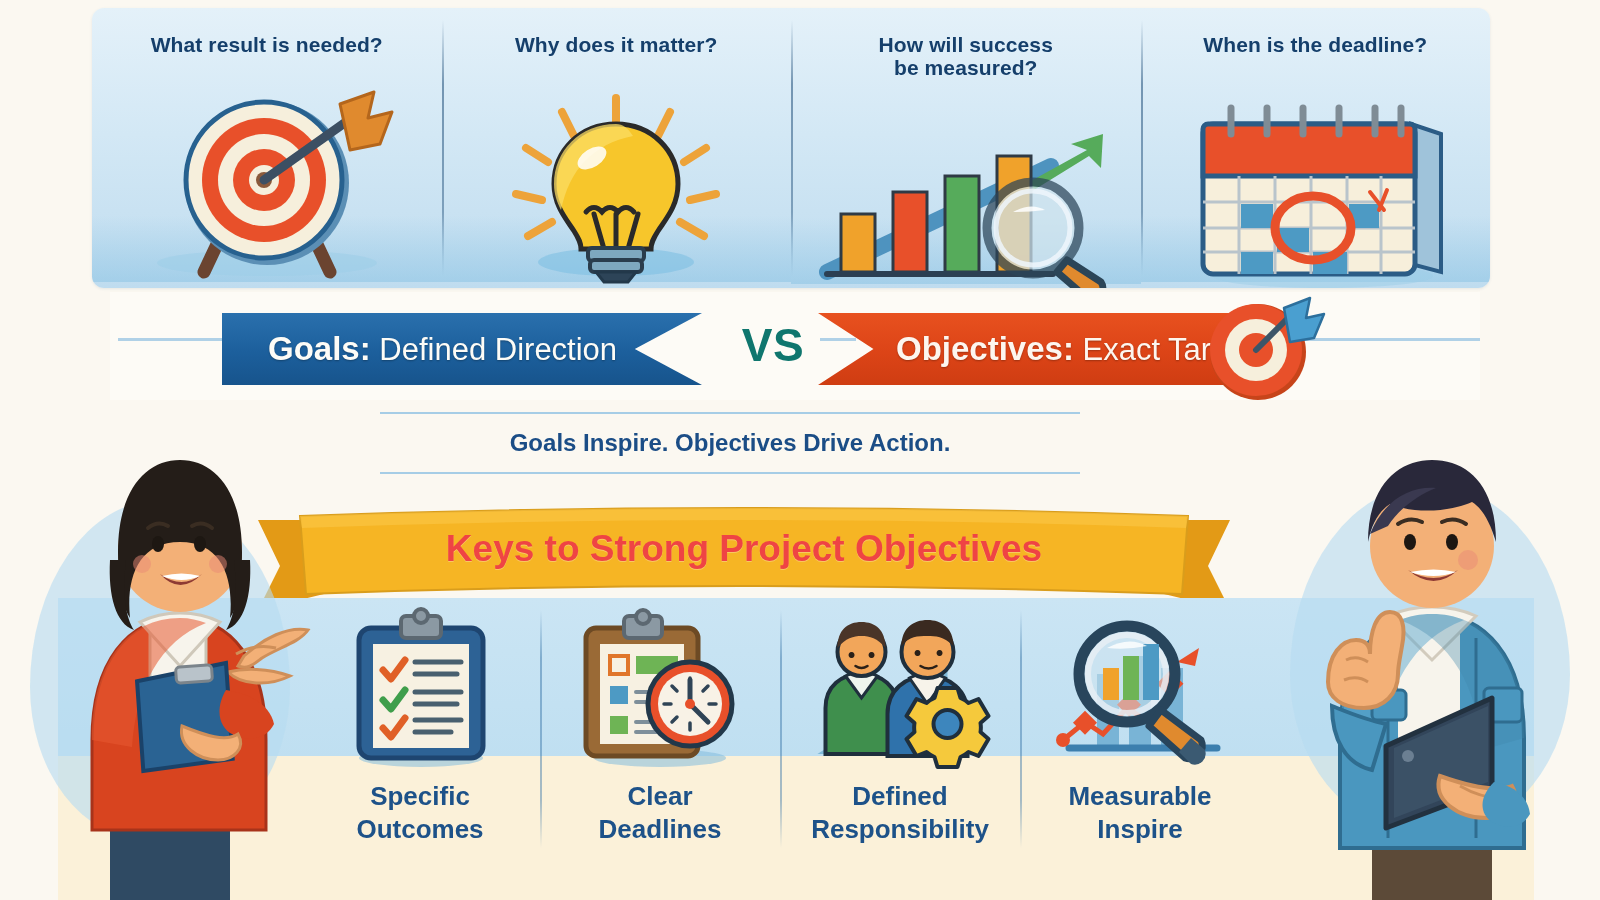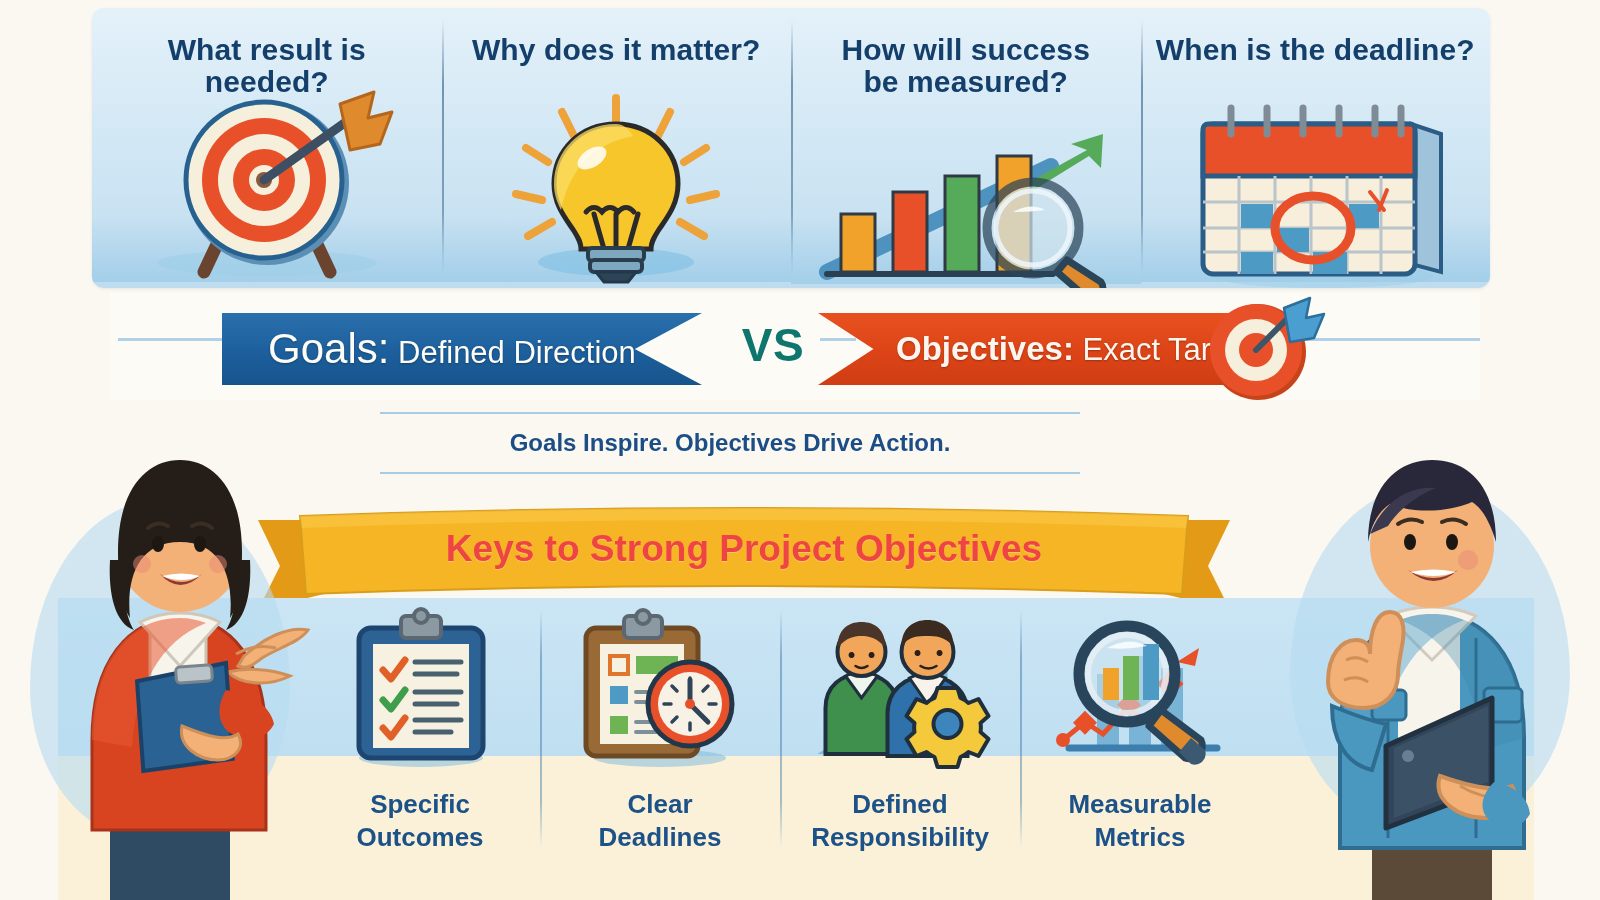--- a/index.html
+++ b/index.html
@@ -17,21 +17,21 @@
     background:linear-gradient(180deg,#e4f1f9 0%,#d3e8f5 45%,#bfdcef 100%);
     border-radius:12px;display:flex;overflow:hidden;
     box-shadow:0 1px 3px rgba(40,80,120,.10);
   }
   .qpanel{flex:1;position:relative;display:flex;flex-direction:column;align-items:center;}
   .qpanel + .qpanel::before{
     content:"";position:absolute;left:0;top:12px;bottom:12px;width:2px;
     background:linear-gradient(180deg,rgba(31,78,121,0),rgba(31,78,121,.55) 25%,rgba(31,78,121,.45) 75%,rgba(31,78,121,0));
   }
   .qtitle{
-    margin-top:26px;color:#153f6b;font-weight:700;font-size:30px;line-height:1.08;
+    margin-top:26px;color:#153f6b;font-weight:700;font-size:21px;line-height:1.08;
     text-align:center;letter-spacing:.1px;width:92%;
   }
   .qart{position:absolute;left:0;right:0;bottom:6px;height:190px;}
   .ground{
     position:absolute;left:0;right:0;bottom:0;height:66px;
     background:linear-gradient(180deg,rgba(150,200,230,.0),rgba(140,196,228,.55));
   }
   .band-bg{
     position:absolute;left:110px;top:292px;width:1370px;height:108px;
     background:#fdfbf6;
@@ -42,21 +42,21 @@
   .goal-banner{
     position:absolute;left:222px;top:313px;width:480px;height:72px;
     background:linear-gradient(180deg,#2a70ad 0%,#1c5f9c 55%,#17548c 100%);
     clip-path:polygon(0 0,100% 0,86% 50%,100% 100%,0 100%);
     display:flex;align-items:center;
   }
   .goal-banner .lbl{
     color:#fdfcf7;font-size:31px;font-weight:400;margin-left:46px;
     text-shadow:0 1px 2px rgba(0,0,0,.28);
   }
-  .goal-banner .lbl b{font-weight:400;font-size:42px;}
+  .goal-banner .lbl b{font-weight:700;font-size:33px;}
   .vs{
     position:absolute;left:733px;top:318px;width:80px;text-align:center;
     color:#0f766e;font-size:46px;font-weight:700;letter-spacing:.5px;
   }
   .obj-banner{
     position:absolute;left:818px;top:313px;width:462px;height:72px;
     background:linear-gradient(180deg,#e8511f 0%,#dc4417 55%,#cf3d12 100%);
     clip-path:polygon(0 0,100% 0,100% 100%,0 100%,12% 50%);
     display:flex;align-items:center;
   }
@@ -86,21 +86,21 @@
   
   .keys-bg-blue{
     position:absolute;left:58px;top:598px;width:1476px;height:160px;
     background:linear-gradient(180deg,#cbe5f4 0%,#bfdff1 100%);
   }
   .keys-bg-cream{
     position:absolute;left:58px;top:756px;width:1476px;height:144px;
     background:#fbf1d9;
   }
   .keys{position:absolute;left:300px;top:606px;width:960px;height:280px;display:flex;}
-  .key{flex:1;position:relative;display:flex;flex-direction:column;align-items:center;gap:8px;}
+  .key{flex:1;position:relative;display:flex;flex-direction:column;align-items:center;}
   .key + .key::before{
     content:"";position:absolute;left:0;top:4px;height:238px;width:2px;
     background:linear-gradient(180deg,rgba(60,120,170,.0),rgba(60,120,170,.50) 20%,rgba(60,120,170,.45) 80%,rgba(60,120,170,0));
   }
   .key-art{height:160px;width:100%;position:relative;}
   .key-label{
     margin-top:14px;text-align:center;color:#1d5289;font-size:26px;font-weight:700;line-height:1.26;
   }
 
   
@@ -397,21 +397,21 @@
           <rect x="58" y="56" width="16" height="32" fill="#f0a22b"></rect>
           <rect x="78" y="44" width="16" height="44" fill="#6eb455"></rect>
           <rect x="98" y="32" width="16" height="56" fill="#4d9ac4"></rect>
           <path d="M62 36 q22 -12 40 -2 q-20 4 -40 2z" fill="#fff" opacity=".8"></path>
           <path d="M116 98 l40 30 a13 13 0 0 1 -16 18 l-36 -32 z" fill="#e08a2e" stroke="#28455c" stroke-width="7" stroke-linejoin="round"></path>
           <path d="M146 126 l14 12 a11 11 0 0 1 -14 14 l-12 -12 z" fill="#3b5a72"></path>
         </svg>
       </div>
       <div class="key-label">
         <div>Measurable</div>
-        <div>Metrics</div>
+        <div>Inspire</div>
       </div>
     </div>
   </div>
 
   <div class="person person-l">
     <div class="blob" style="left:0;top:60px;width:260px;height:340px;"></div>
     <svg viewBox="0 0 300 460" width="300" height="460" style="position:absolute;inset:0;">
       <path d="M80 460 v-120 h120 v120 z" fill="#2f4a63"></path>
       <path d="M62 300 c0 -78 36 -122 88 -122 c52 0 86 44 86 122 v90 h-174 z" fill="#d8441f" stroke="#a8331a" stroke-width="3"></path>
       <path d="M120 180 h56 v124 h-56 z" fill="#f7f4ec" stroke="#c9c3b4" stroke-width="3"></path>

